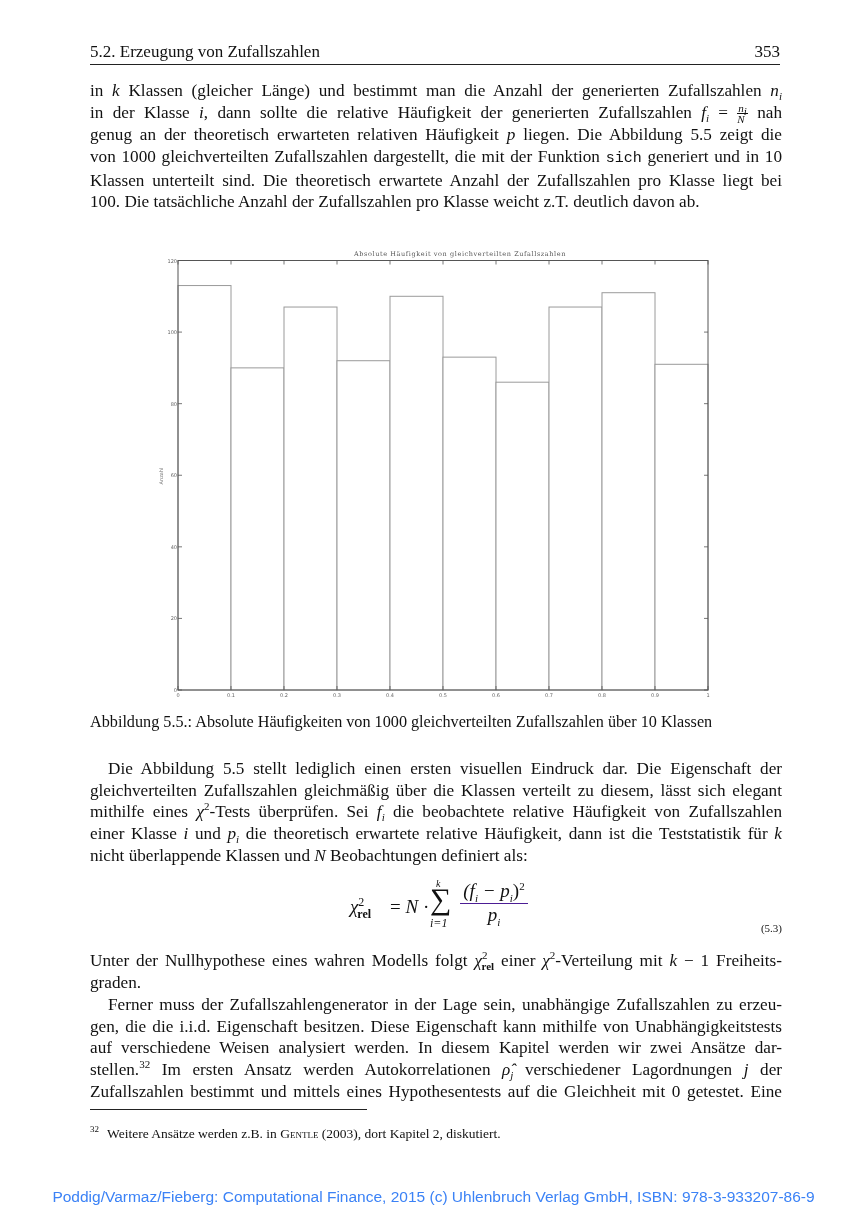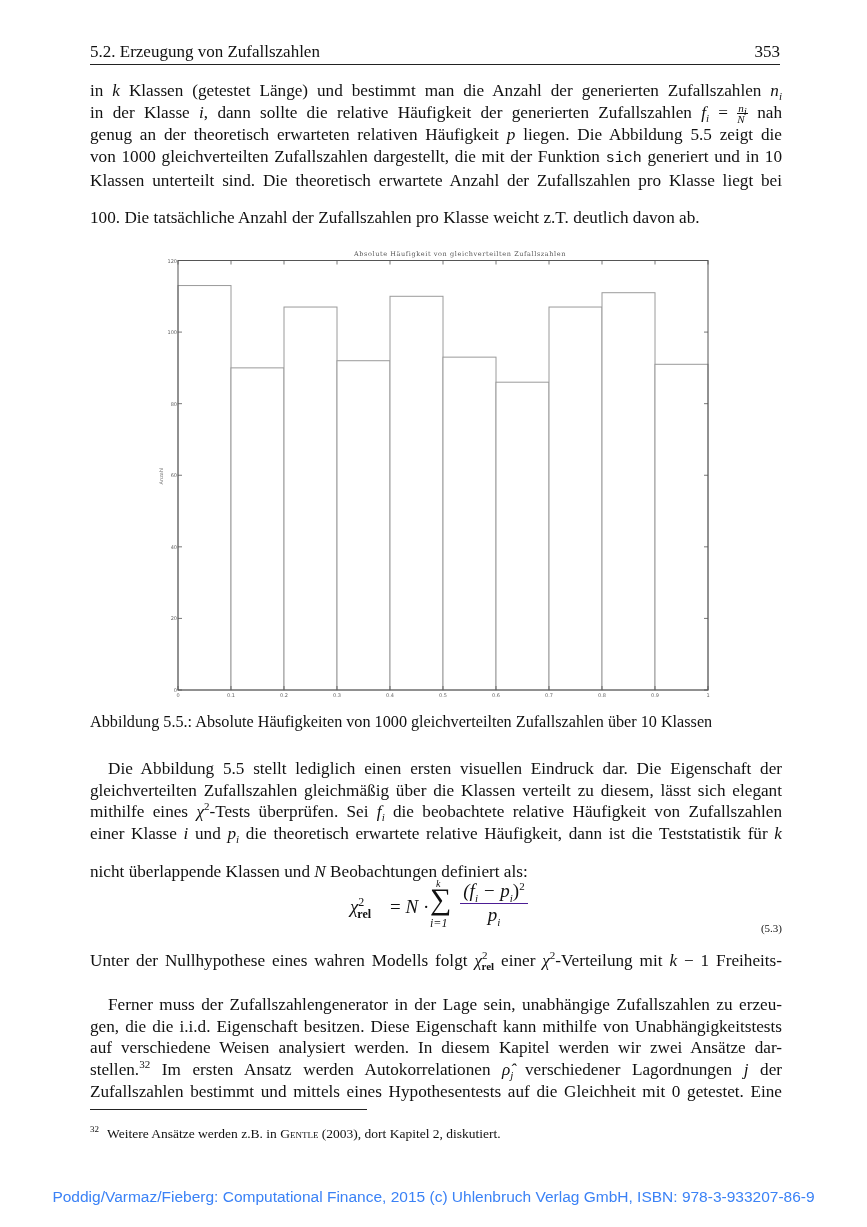--- a/index.html
+++ b/index.html
@@ -5,21 +5,21 @@
   html, body { margin: 0; padding: 0; background: #ffffff; }
   body { width: 867px; height: 1227px; position: relative; overflow: hidden;
          font-family: "Liberation Serif", "DejaVu Serif", serif; color: #111; }
   .header { position: absolute; left: 90px; top: 42px; width: 690px; height: 22px;
             border-bottom: 1px solid #222; font-size: 17px; }
   .header .sec { position: absolute; left: 0; top: 0; }
   .header .pg { position: absolute; right: 0; top: 0; }
   .para { position: absolute; left: 90px; width: 692px; font-size: 17.2px; line-height: 21.7px;
           text-align: justify; }
   .para .line { display: block; white-space: nowrap; text-align-last: justify; text-align: justify; }
-  .para .line.last { text-align-last: left; margin-top: 16px; }
+  .para .line.last { text-align-last: left; }
   .indent { padding-left: 18px; }
   i, .it { font-style: italic; }
   .mono { font-family: "Liberation Mono", "DejaVu Sans Mono", monospace; font-size: 15px; }
   sup, sub { font-size: 11px; line-height: 0; }
   .frac { display: inline-block; vertical-align: middle; text-align: center; font-size: 11px; line-height: 10px; font-style: italic; }
   .frac .num { display: block; border-bottom: 1px solid #111; padding: 0 1px; }
   .frac .den { display: block; }
   .chart { position: absolute; left: 150px; top: 240px; width: 580px; height: 470px; }
   .chart svg { width: 580px; height: 470px; }
   .caption { position: absolute; left: 90px; top: 713px; font-size: 16.2px; white-space: nowrap; }
@@ -36,21 +36,21 @@
 </style>
 </head>
 <body>
 
 <div class="header">
   <span class="sec">5.2.  Erzeugung von Zufallszahlen</span>
   <span class="pg">353</span>
 </div>
 
 <div class="para" style="top:80px;">
-  <span class="line"><span>in </span><i>k</i><span> Klassen (getestet Länge) und bestimmt man die Anzahl der generierten Zufallszahlen </span><i>n</i><sub><i>i</i></sub></span>
+  <span class="line"><span>in </span><i>k</i><span> Klassen (gleicher Länge) und bestimmt man die Anzahl der generierten Zufallszahlen </span><i>n</i><sub><i>i</i></sub></span>
   <span class="line"><span>in der Klasse </span><i>i</i><span>, dann sollte die relative Häufigkeit der generierten Zufallszahlen </span><i>f</i><sub><i>i</i></sub><span> = </span><span class="frac"><span class="num"><span>n</span><sub>i</sub></span><span class="den">N</span></span><span> nah</span></span>
   <span class="line"><span>genug an der theoretisch erwarteten relativen Häufigkeit </span><i>p</i><span> liegen. Die Abbildung 5.5 zeigt die</span></span>
   <span class="line"><span>von 1000 gleichverteilten Zufallszahlen dargestellt, die mit der Funktion </span><span class="mono">sich</span><span> generiert und in 10</span></span>
   <span class="line">Klassen unterteilt sind. Die theoretisch erwartete Anzahl der Zufallszahlen pro Klasse liegt bei</span>
   <span class="line last">100. Die tatsächliche Anzahl der Zufallszahlen pro Klasse weicht z.T. deutlich davon ab.</span>
 </div>
 
 <div class="chart">
   <svg id="chart-svg" xmlns="http://www.w3.org/2000/svg" viewBox="0 0 580 470">
     <text id="chart-title" x="310" y="16" text-anchor="middle" font-family="DejaVu Serif, serif" font-size="6.5" fill="#555" letter-spacing="0.6">Absolute Häufigkeit von gleichverteilten Zufallszahlen</text>
@@ -151,20 +151,21 @@
     <span style="position:absolute; left:110px; top:2px; text-align:center; width:68px;">
       <span style="display:block; border-bottom:1px solid #4c1d95; padding-bottom:1px;"><span style="font-style:italic">(f</span><sub style="font-size:11px;"><i>i</i></sub><span style="font-style:italic"> − p</span><sub style="font-size:11px;"><i>i</i></sub><span>)</span><sup style="font-size:11px;">2</sup></span>
       <span style="display:block;"><i>p</i><sub style="font-size:11px;"><i>i</i></sub></span>
     </span>
   </div>
   <span class="eq-num">(5.3)</span>
 </div>
 
 <div class="para" style="top:950px;">
   <span class="line"><span>Unter der Nullhypothese eines wahren Modells folgt </span><span class="chi">χ</span><sup>2</sup><sub style="font-weight:bold; margin-left:-6px;">rel</sub><span> einer </span><span class="chi">χ</span><sup>2</sup><span>-Verteilung mit </span><i>k</i><span> − 1 Freiheits-</span></span>
+  <span class="line last">graden.</span>
 </div>
 
 <div class="para" style="top:994px;">
   <span class="line indent">Ferner muss der Zufallszahlengenerator in der Lage sein, unabhängige Zufallszahlen zu erzeu-</span>
   <span class="line">gen, die die i.i.d. Eigenschaft besitzen. Diese Eigenschaft kann mithilfe von Unabhängigkeitstests</span>
   <span class="line">auf verschiedene Weisen analysiert werden. In diesem Kapitel werden wir zwei Ansätze dar-</span>
   <span class="line"><span>stellen.</span><sup>32</sup><span> Im ersten Ansatz werden Autokorrelationen </span><i>ρ̂</i><sub><i>j</i></sub><span> verschiedener Lagordnungen </span><i>j</i><span> der</span></span>
   <span class="line">Zufallszahlen bestimmt und mittels eines Hypothesentests auf die Gleichheit mit 0 getestet. Eine</span>
 </div>
 

